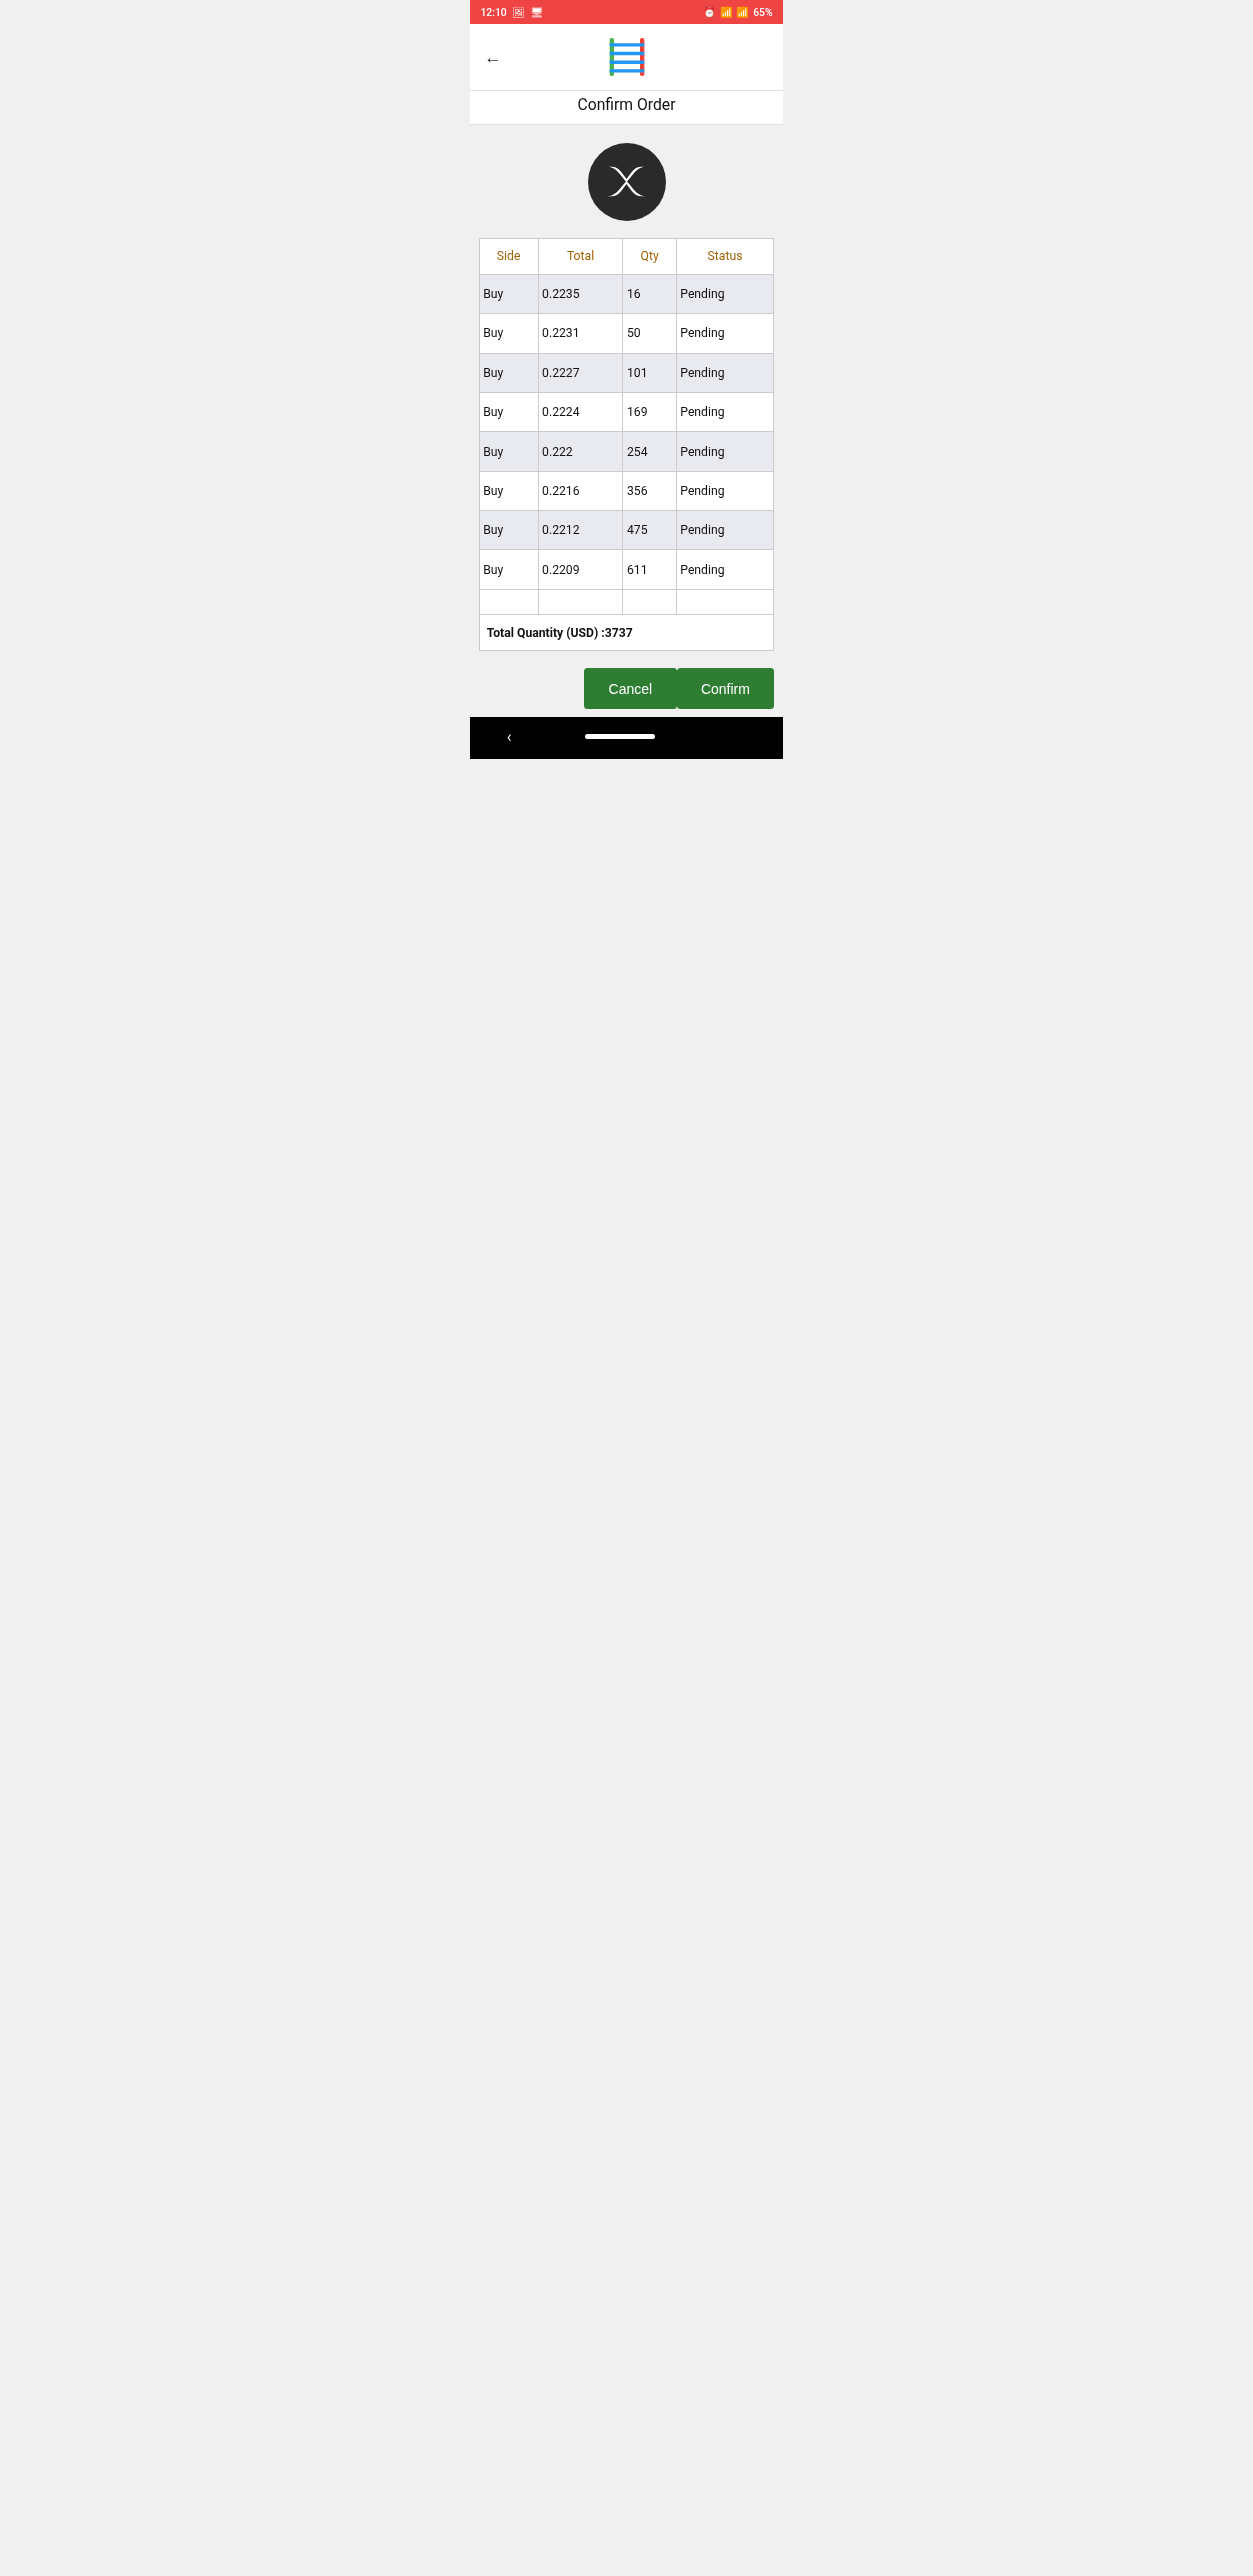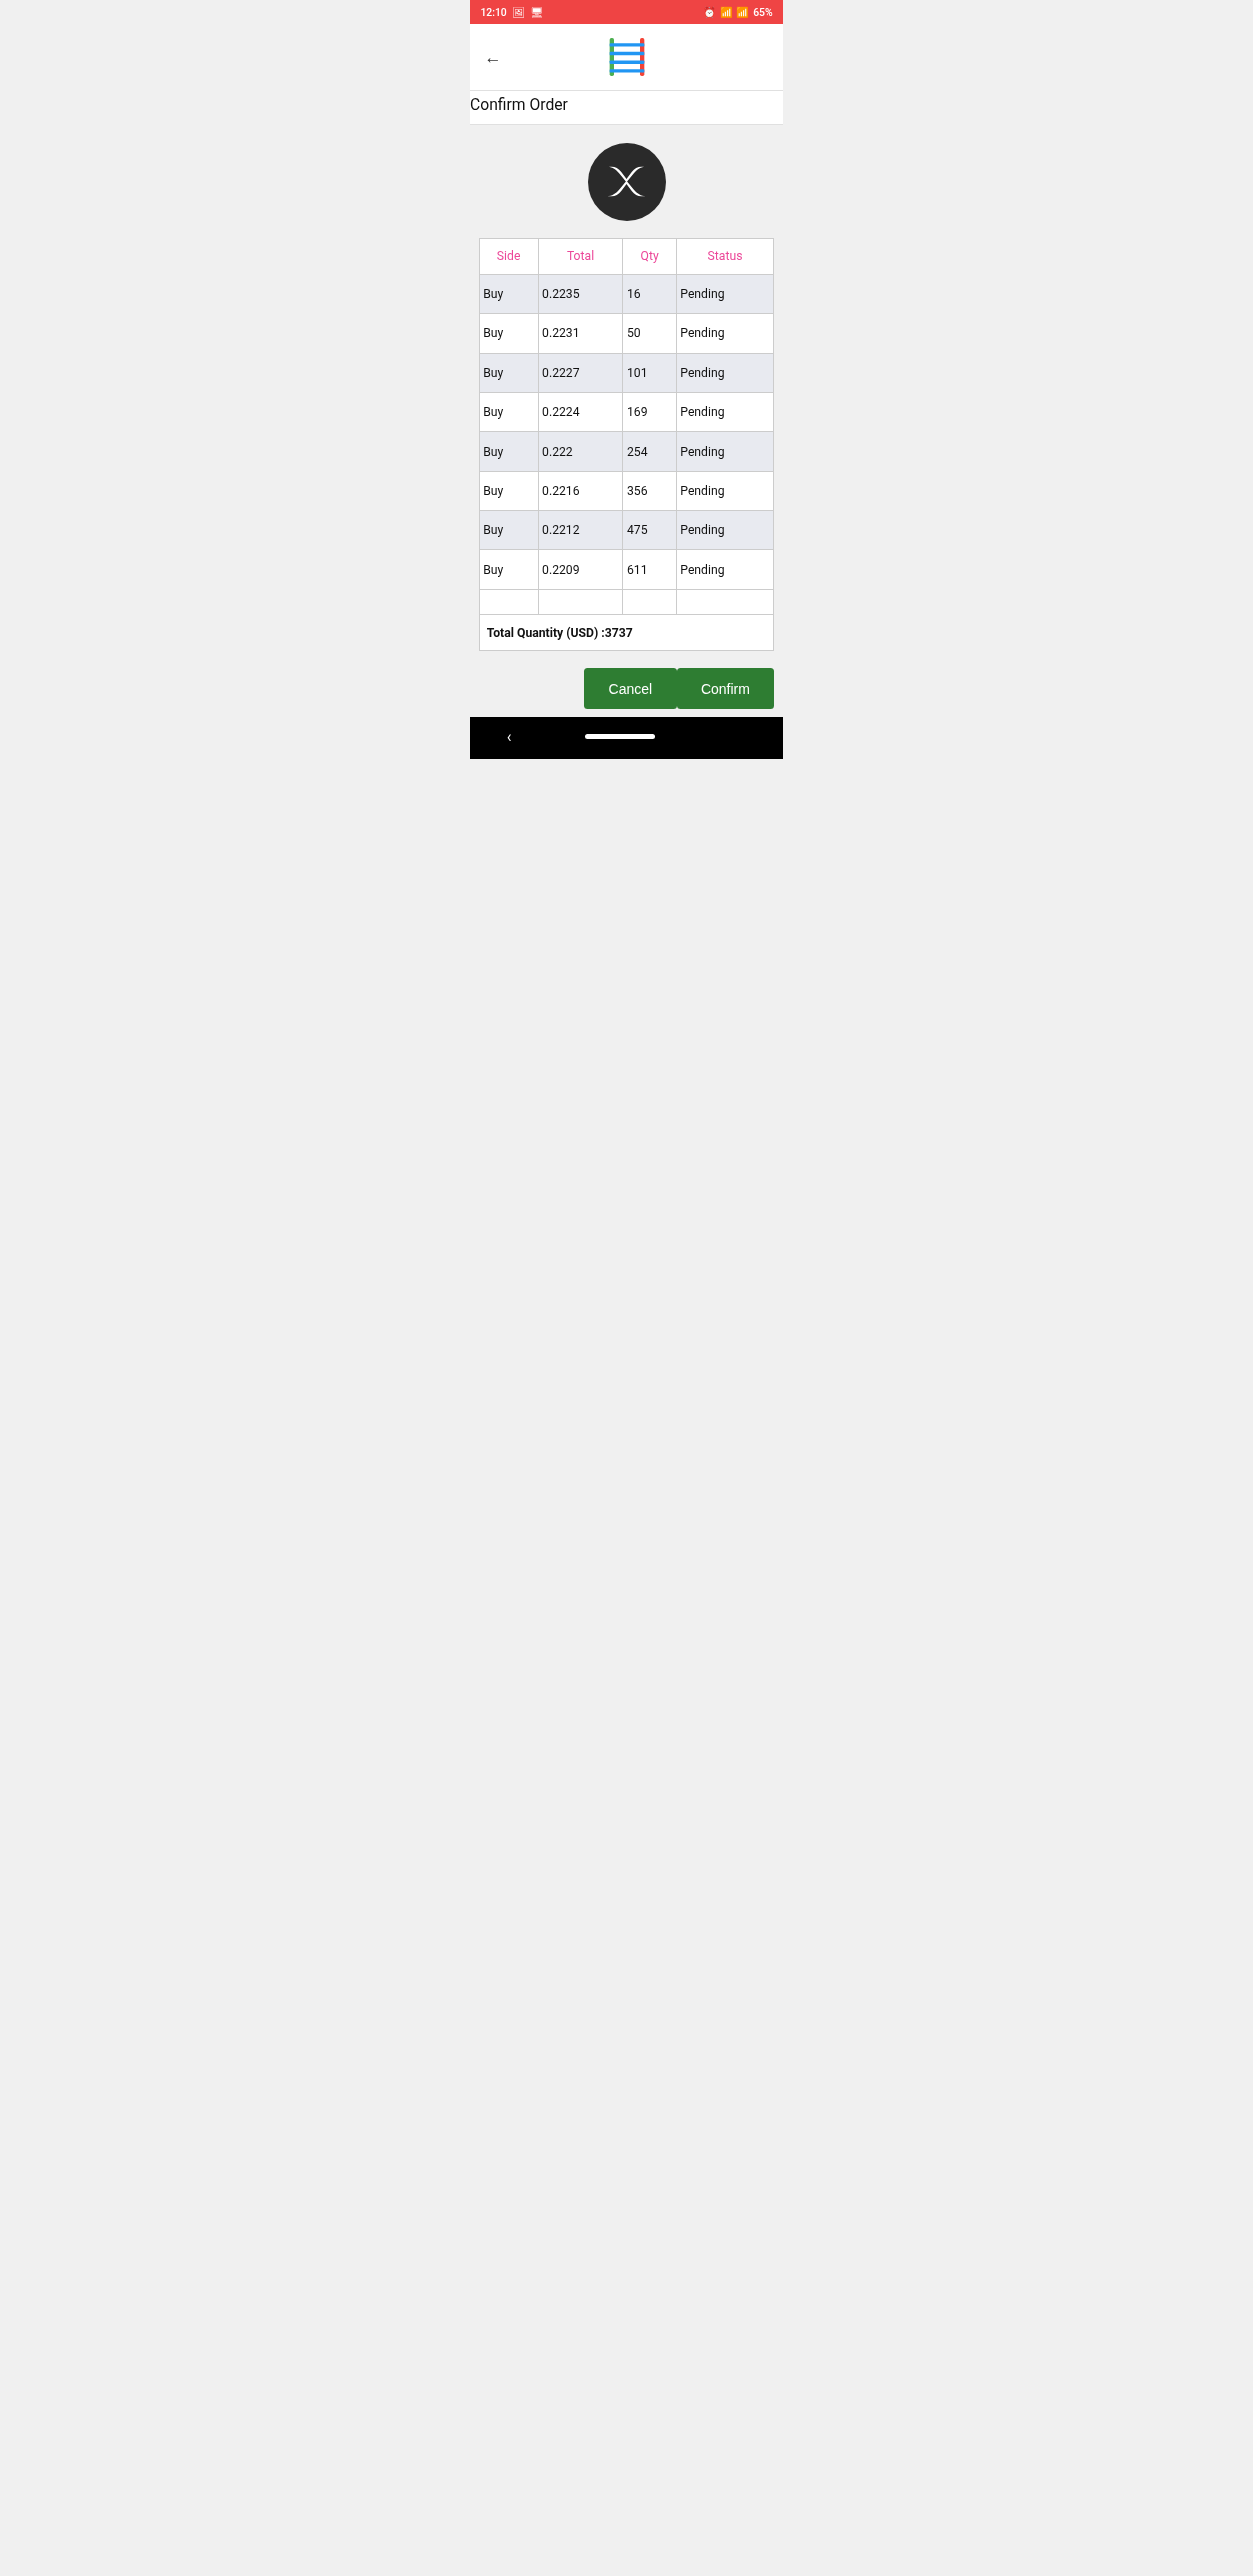--- a/index.html
+++ b/index.html
@@ -56,20 +56,21 @@
       align-items: center;
     }
     .logo-icon {
       width: 52px;
       height: 52px;
     }
 
     
     .page-title-container {
       background: #fff;
+      text-align: center;
       padding: 3.5px 0 10.4px 0;
       border-bottom: 0.9px solid #e0e0e0;
     }
     .page-title {
       font-size: 15.7px;
       font-weight: 400;
       color: #111;
     }
 
     
@@ -104,21 +105,21 @@
     }
     thead tr {
       background: #fff;
     }
     th {
       padding: 10.4px 3.5px;
       text-align: center;
       font-weight: 400;
       font-size: 12.2px;
       border: 0.9px solid #ccc;
-      color: #ec4899;
+      color: #a16207;
     }
     td {
       padding: 12.2px 3.5px;
       text-align: left;
       font-size: 12.2px;
       border: 0.9px solid #ccc;
       color: #111;
     }
     tbody tr:nth-child(odd) {
       background: #e8eaf0;

